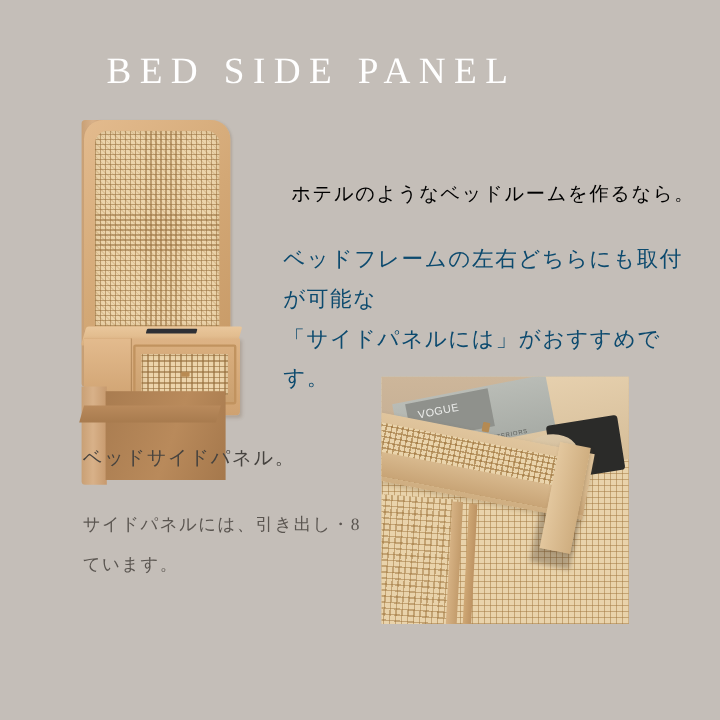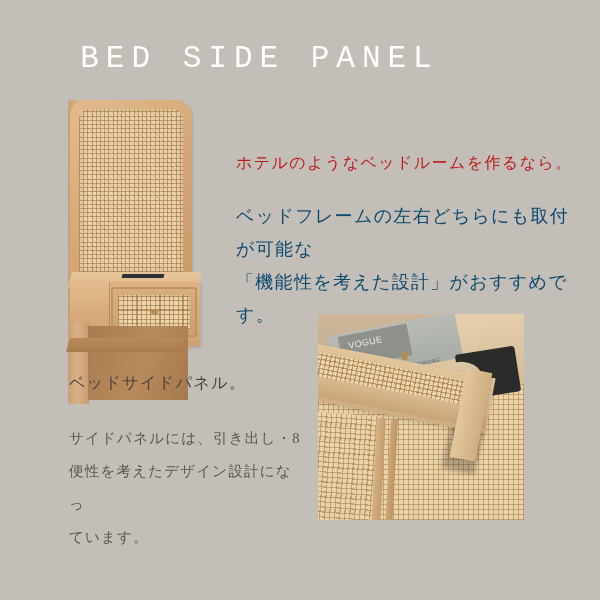--- a/index.html
+++ b/index.html
@@ -22,40 +22,41 @@
   }
 
   
   .page-title {
     position: absolute;
     left: 0;
     top: 42px;
     width: 512px;
     text-align: center;
     color: #ffffff;
-    font-family: Liberation Mono, monospace;
+    font-family: Liberation Serif, serif;
     font-size: 31px;
     font-weight: 400;
     letter-spacing: 7px;
     text-indent: 7px;
     line-height: 34px;
     white-space: nowrap;
   }
 
   
   .txt-lead {
     position: absolute;
     left: 236px;
     top: 150px;
     width: 350px;
-    color: #b91c1c;
+    color: #000000;
     font-family: "Liberation Serif", "DejaVu Serif", serif;
     font-size: 16px;
     letter-spacing: 1.4px;
     line-height: 26px;
+    text-align: center;
   }
   .txt-body-right {
     position: absolute;
     left: 236px;
     top: 200px;
     width: 346px;
     color: #0c4a6e;
     font-family: "Liberation Serif", "DejaVu Serif", serif;
     font-size: 18px;
     letter-spacing: 1.3px;
@@ -403,27 +404,26 @@
     <div class="p1-lowerwall"></div>
     <div class="p1-shadow"></div>
     <div class="p1-bottom"></div>
   </div>
 
   <div class="txt-lead">
     <div>ホテルのようなベッドルームを作るなら。</div>
   </div>
   <div class="txt-body-right">
     <div>ベッドフレームの左右どちらにも取付が可能な</div>
-    <div>「機能性を考えた設計」がおすすめです。</div>
+    <div>「サイドパネルには」がおすすめです。</div>
   </div>
 
   <div class="txt-head-left">ベッドサイドパネル。</div>
   <div class="txt-body-left">
     <div>サイドパネルには、引き出し・8</div>
-    <div>便性を考えたデザイン設計になっ</div>
     <div>ています。</div>
   </div>
 
   <div class="photo-two">
     <div class="p2-bg-cane"></div>
     <div class="p2-topwood"></div>
     <div class="p2-board-a"></div>
     <div class="p2-mag-grey"></div>
     <div class="p2-mag-dark"></div>
     <div class="p2-mag-text">VOGUE</div>

